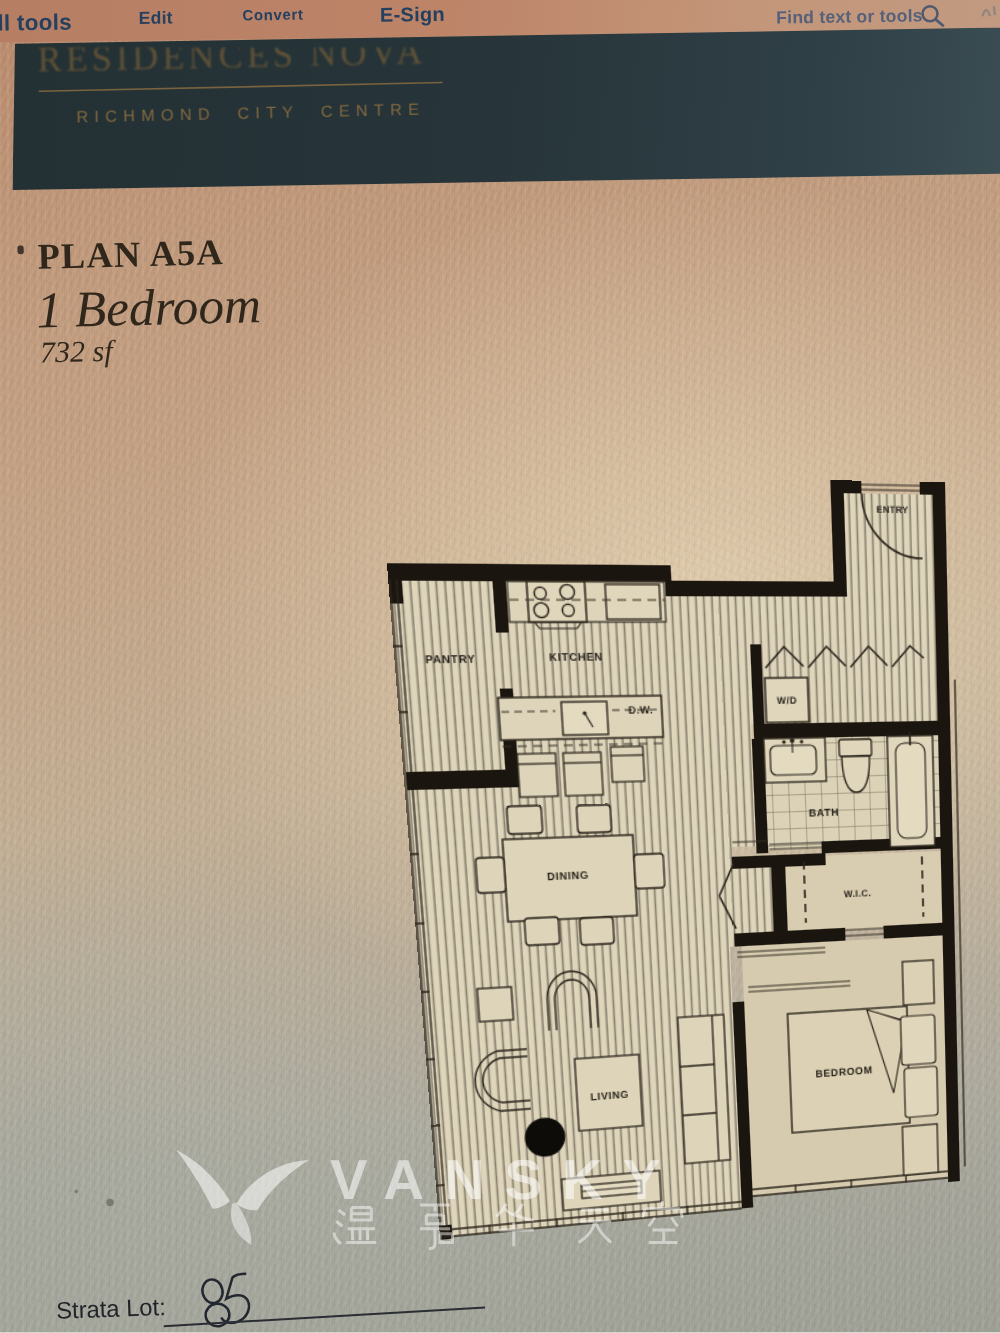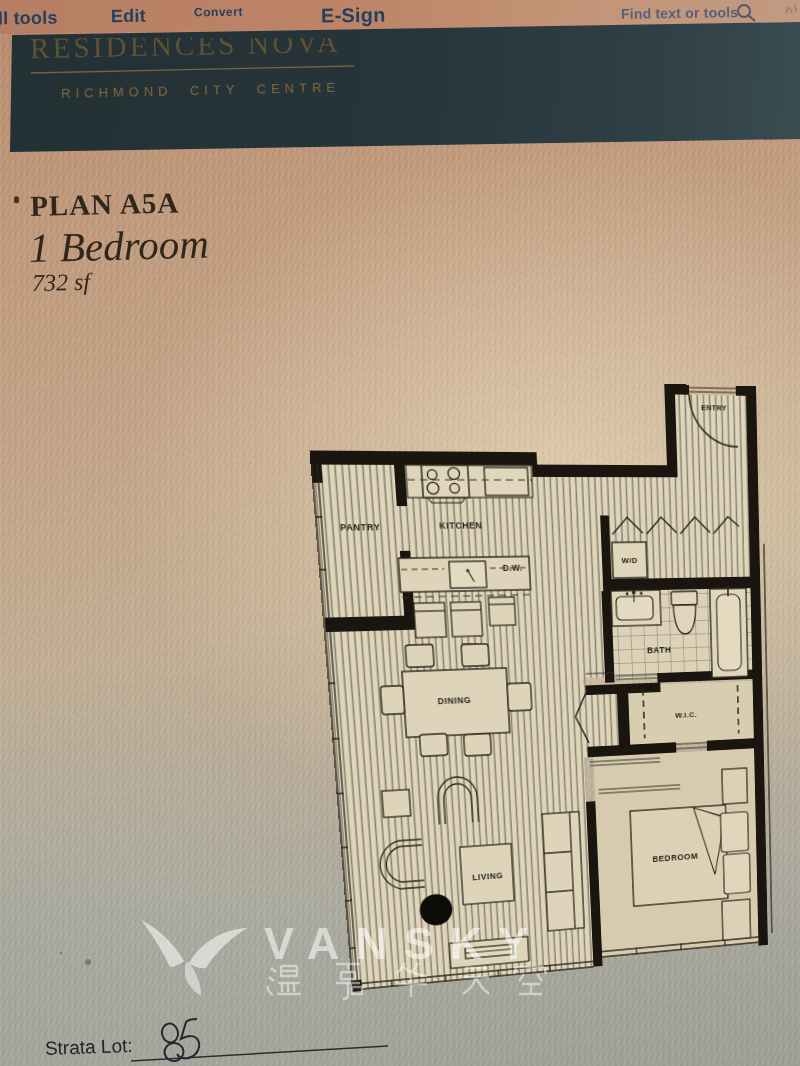--- a/index.html
+++ b/index.html
@@ -50,25 +50,25 @@
 <div class="bg"></div>
 
 <div class="tex"></div>
 
 <div style="position:absolute;left:0;top:0;width:800px;height:1066px;background:radial-gradient(1100px 850px at 48% 42%, rgba(0,0,0,0) 55%, rgba(80,62,48,0.10) 100%);"></div>
 
 <div class="toolbar"></div>
 
 <div class="tbtxt" style="left:-2px;top:8px;font-size:18px;">ll tools</div>
 
-<div class="tbtxt" style="left:111px;top:6px;font-size:18px;">Edit</div>
+<div class="tbtxt" style="left:111px;top:6px;font-size:14px;">Edit</div>
 
 <div class="tbtxt" style="left:194px;top:5px;font-size:12px;letter-spacing:0.5px;">Convert</div>
 
-<div class="tbtxt" style="left:321px;top:4px;font-size:20px;">E-Sign</div>
+<div class="tbtxt" style="left:304px;top:4px;font-size:16px;">E-Sign</div>
 
 <div class="tbtxt" style="left:621px;top:5px;color:#55617a;font-size:14px;">Find text or tools</div>
 
 <svg class="overlay" width="40" height="30" style="left:731px;top:1px;">
   <circle cx="13" cy="10" r="6" fill="none" stroke="#50596e" stroke-width="2"></circle>
   <line x1="17.5" y1="14.5" x2="24" y2="20" stroke="#50596e" stroke-width="2.2"></line>
 </svg>
 
 <svg class="overlay" width="20" height="20" style="left:783px;top:0px;">
   <path d="M3,13 Q6,3 9,13" fill="none" stroke="#707680" stroke-width="1.8" opacity="0.6"></path>

